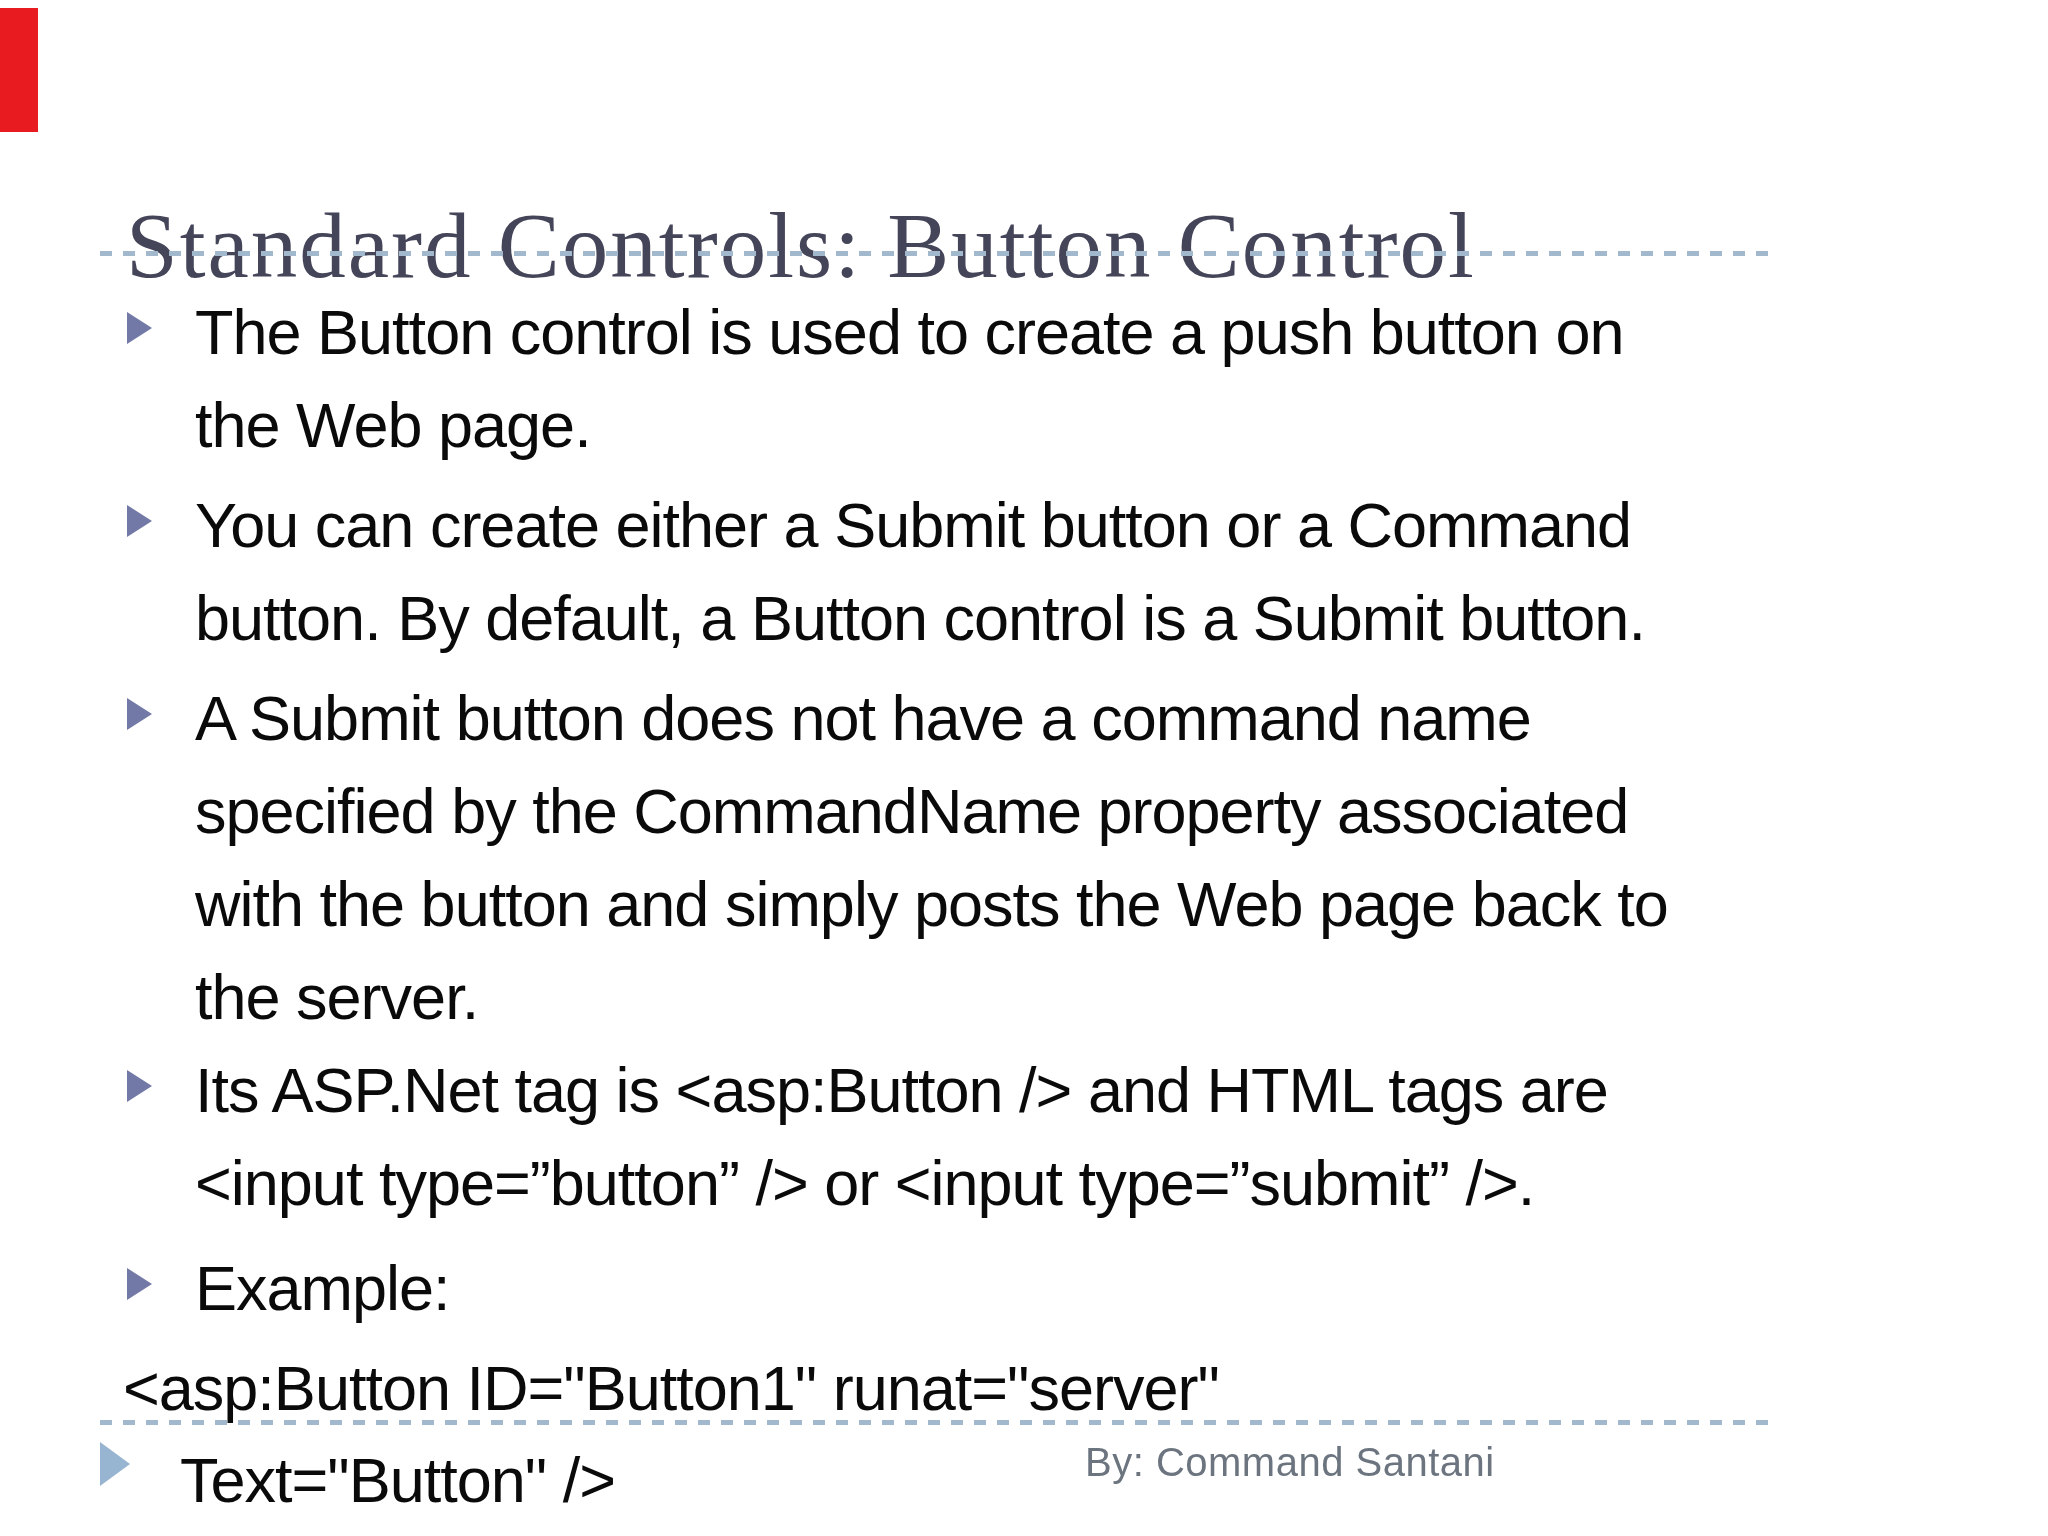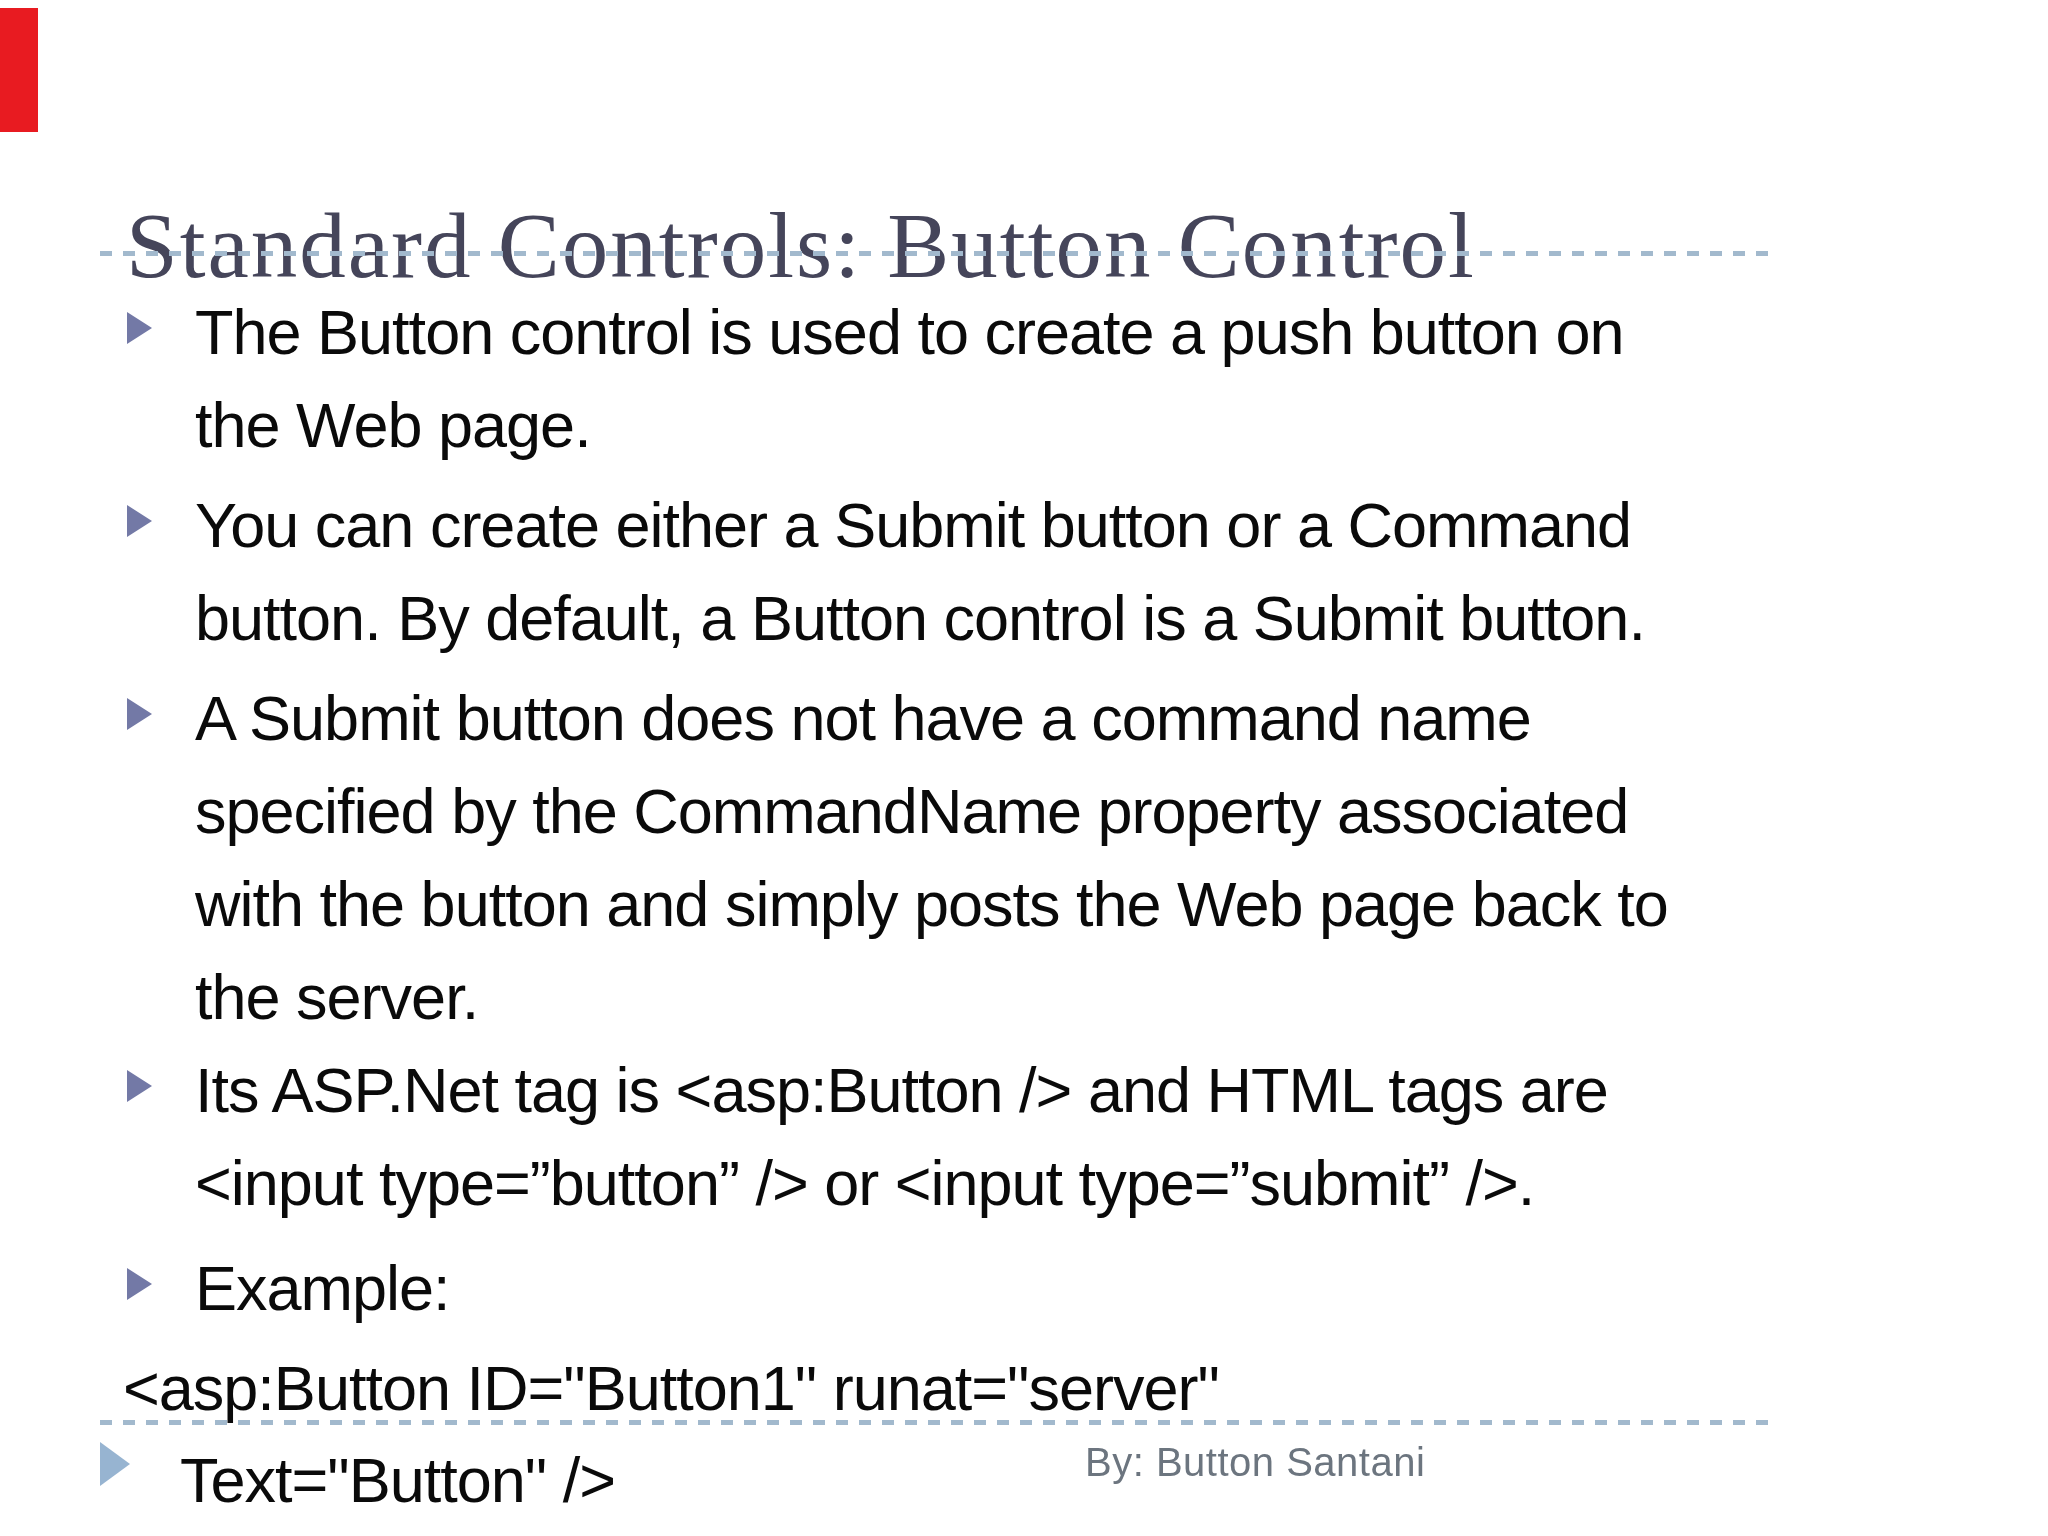--- a/index.html
+++ b/index.html
@@ -98,14 +98,14 @@
         <div class="line">&lt;asp:Button ID="Button1" runat="server"</div>
       </div>
       <div class="block big-bullet" style="top: 1434px;">
         <span class="big-marker"></span>
         <div class="line">Text="Button" /&gt;</div>
       </div>
     </div>
 
   <div id="dash-bottom" class="dash-line"></div>
 
-  <div id="footer">By: Button Santani</div>
+  <div id="footer">By: Command Santani</div>
 </div>
 
 </body></html>

